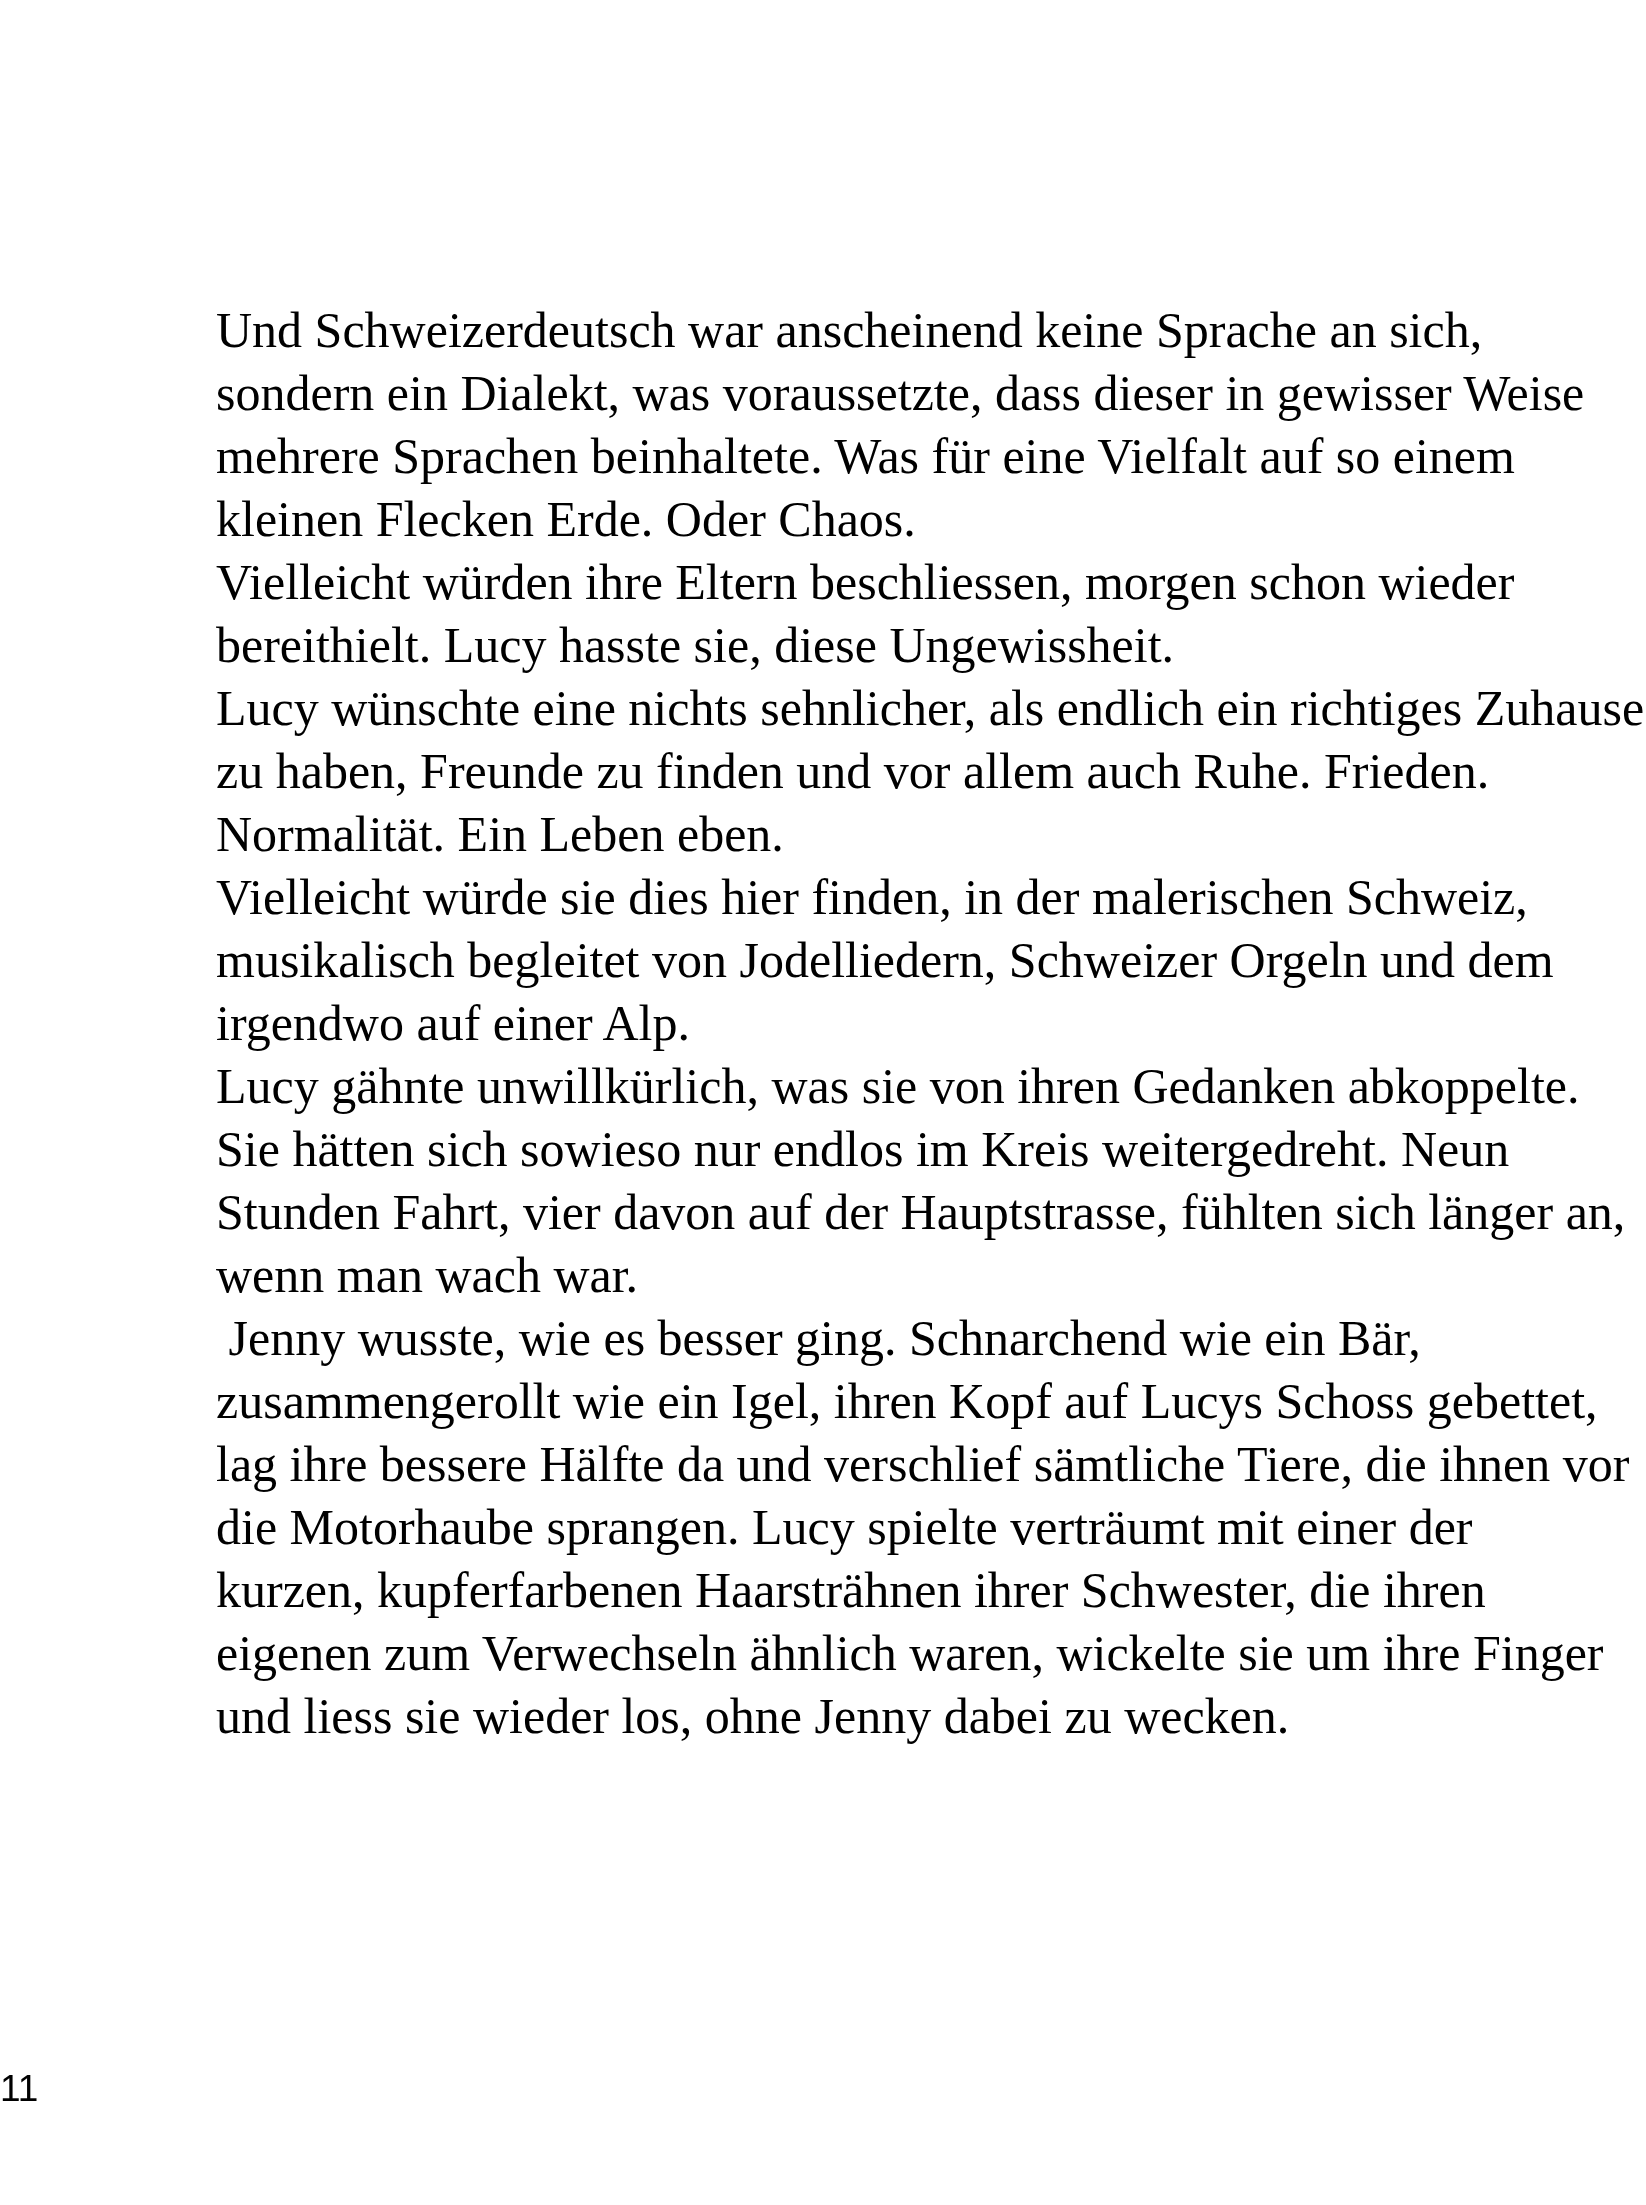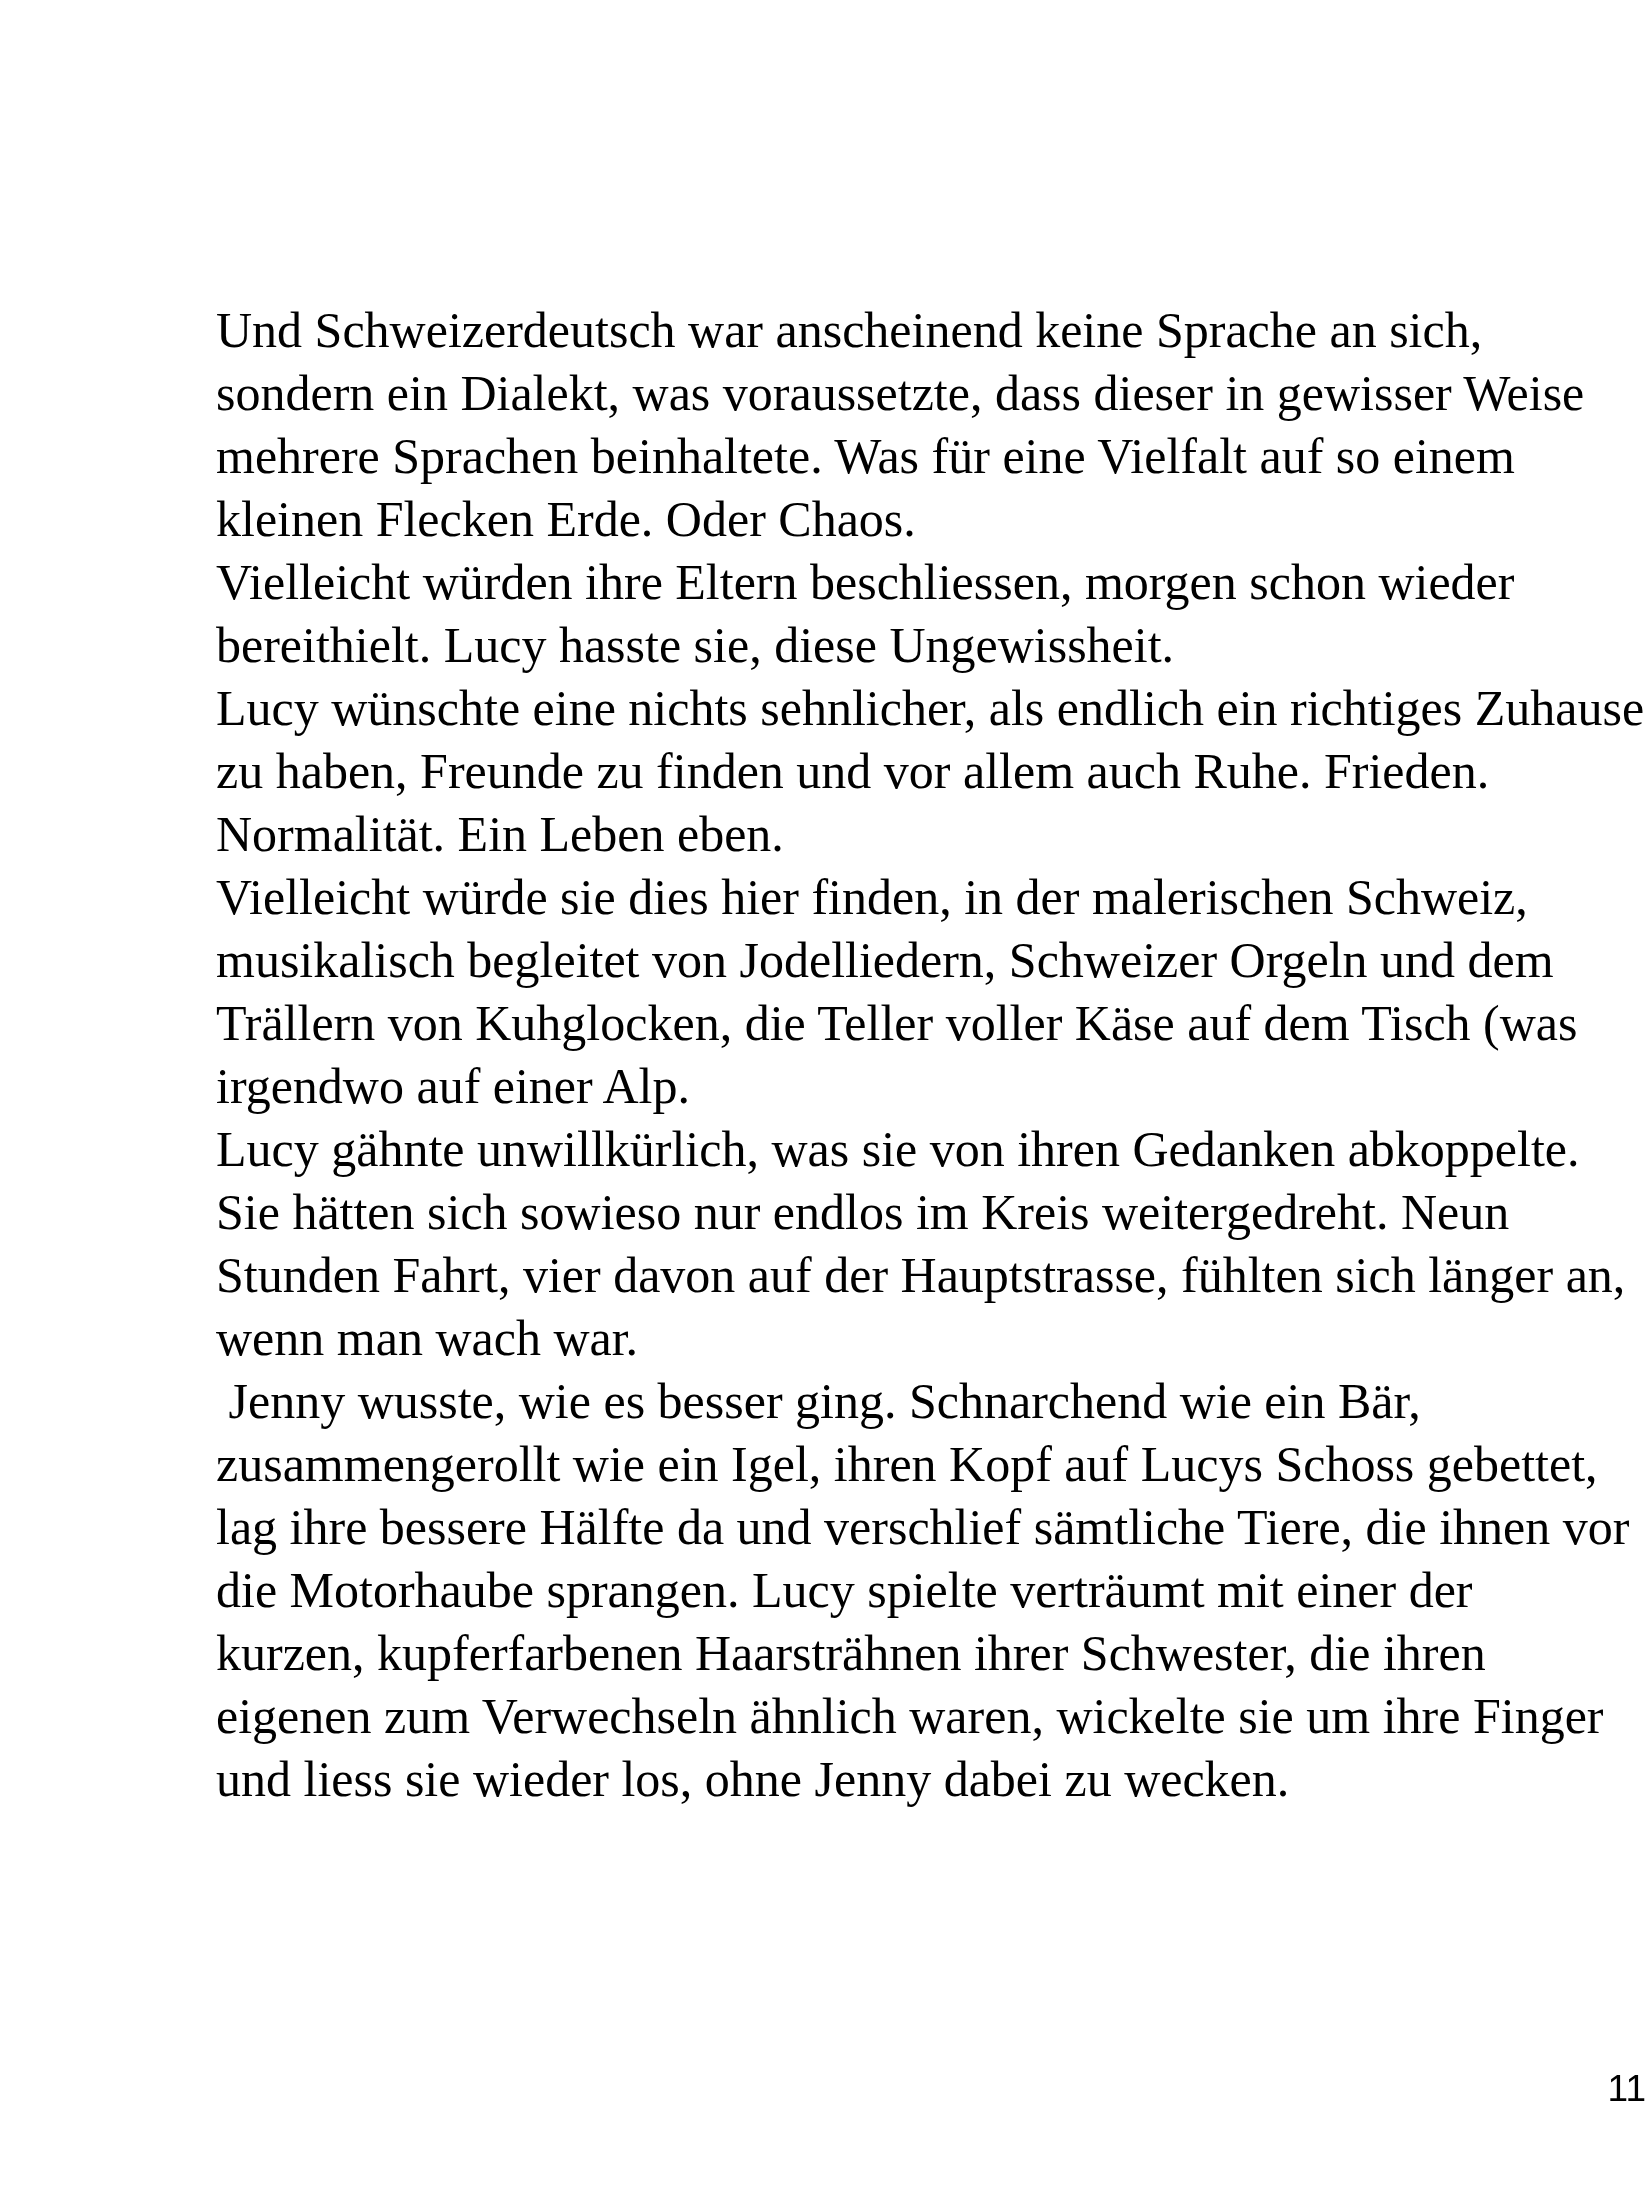--- a/index.html
+++ b/index.html
@@ -26,21 +26,21 @@
     font-size: 50px;
     line-height: 63px;
     white-space: pre;
     color: #000000;
   }
   .page-number {
     position: absolute;
     top: 2068px;
     left: 0;
     width: 100%;
-    text-align: right;
+    text-align: left;
     font-family: "Liberation Sans", sans-serif;
     font-size: 37px;
     color: #000000;
   }
 </style>
 </head>
 <body>
 
 <div class="page">
   <main class="text-block">
@@ -48,21 +48,20 @@
     <div class="line">sondern ein Dialekt, was voraussetzte, dass dieser in gewisser Weise</div>
     <div class="line">mehrere Sprachen beinhaltete. Was für eine Vielfalt auf so einem</div>
     <div class="line">kleinen Flecken Erde. Oder Chaos.</div>
     <div class="line">Vielleicht würden ihre Eltern beschliessen, morgen schon wieder</div>
     <div class="line">bereithielt. Lucy hasste sie, diese Ungewissheit.</div>
     <div class="line">Lucy wünschte eine nichts sehnlicher, als endlich ein richtiges Zuhause</div>
     <div class="line">zu haben, Freunde zu finden und vor allem auch Ruhe. Frieden.</div>
     <div class="line">Normalität. Ein Leben eben.</div>
     <div class="line">Vielleicht würde sie dies hier finden, in der malerischen Schweiz,</div>
     <div class="line">musikalisch begleitet von Jodelliedern, Schweizer Orgeln und dem</div>
-    <div class="line">Trällern von Kuhglocken, die Teller voller Käse auf dem Tisch (was</div>
     <div class="line">irgendwo auf einer Alp.</div>
     <div class="line">Lucy gähnte unwillkürlich, was sie von ihren Gedanken abkoppelte.</div>
     <div class="line">Sie hätten sich sowieso nur endlos im Kreis weitergedreht. Neun</div>
     <div class="line">Stunden Fahrt, vier davon auf der Hauptstrasse, fühlten sich länger an,</div>
     <div class="line">wenn man wach war.</div>
     <div class="line"> Jenny wusste, wie es besser ging. Schnarchend wie ein Bär,</div>
     <div class="line">zusammengerollt wie ein Igel, ihren Kopf auf Lucys Schoss gebettet,</div>
     <div class="line">lag ihre bessere Hälfte da und verschlief sämtliche Tiere, die ihnen vor</div>
     <div class="line">die Motorhaube sprangen. Lucy spielte verträumt mit einer der</div>
     <div class="line">kurzen, kupferfarbenen Haarsträhnen ihrer Schwester, die ihren</div>

